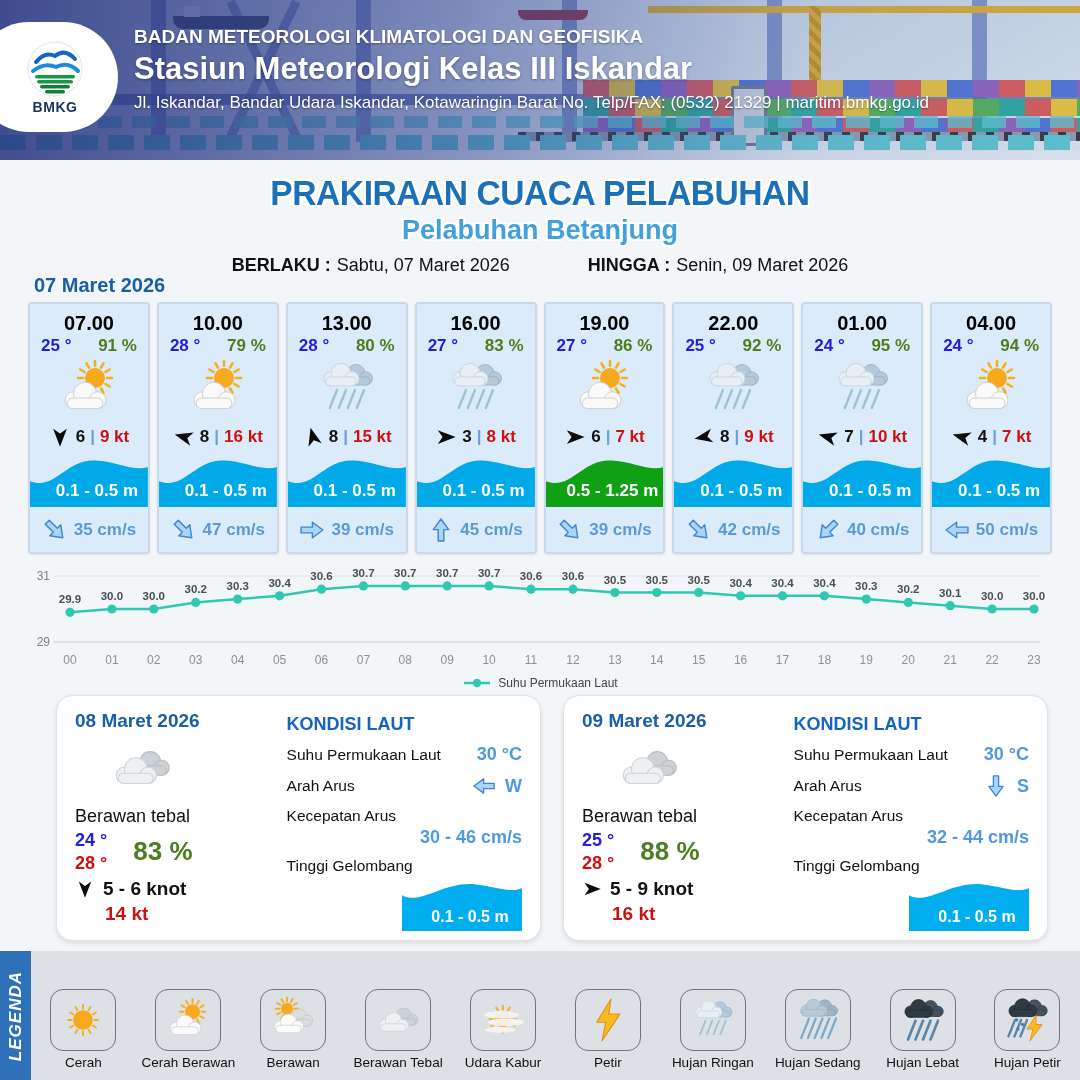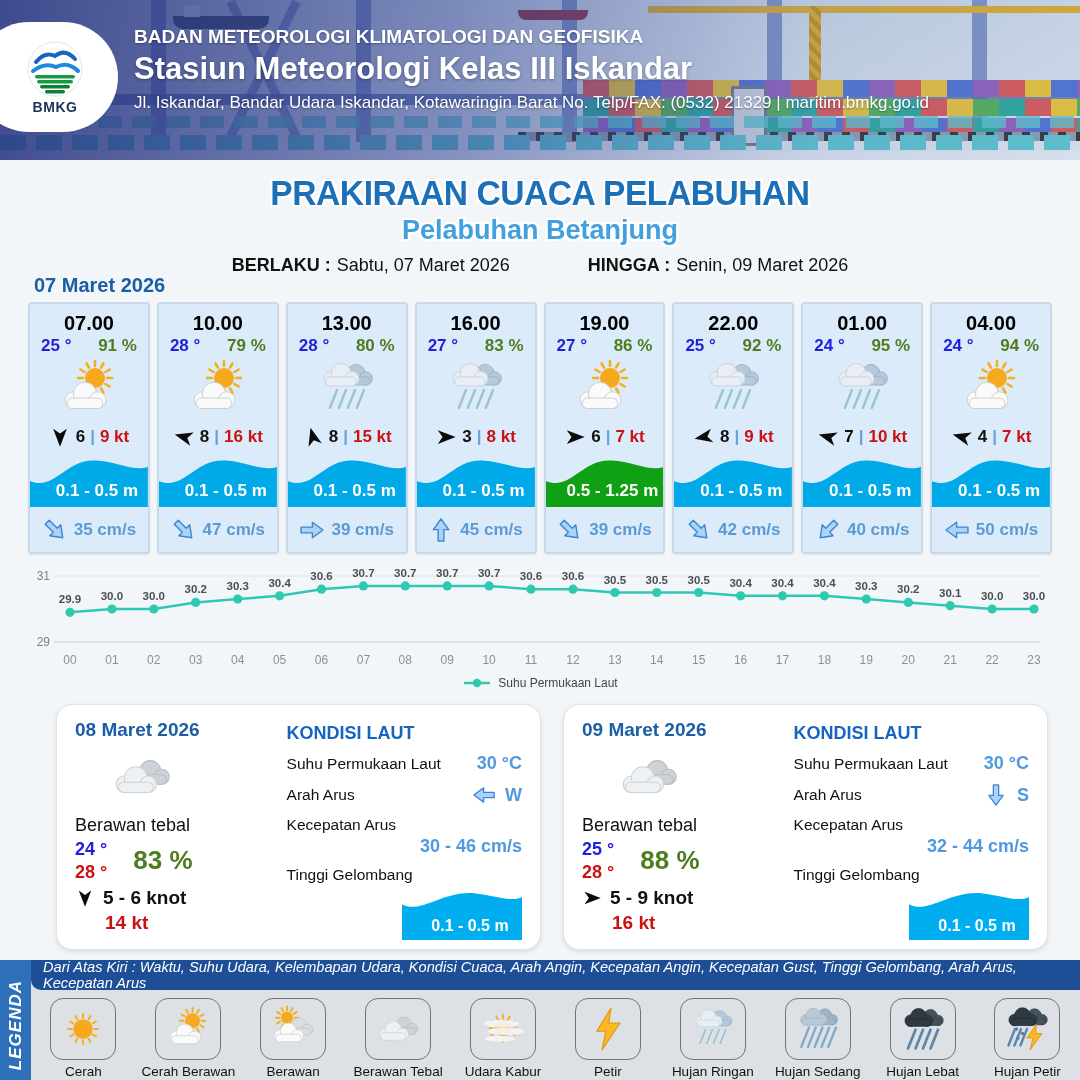--- a/index.html
+++ b/index.html
@@ -76,21 +76,21 @@
   .fwave{position:relative;height:56px;}
   .fwave svg{position:absolute;inset:0;width:100%;height:100%;}
   .wavetext{position:absolute;left:16px;right:0;bottom:6px;text-align:center;
       font-size:17px;font-weight:bold;color:#fff;}
   .fcur{height:46px;display:flex;align-items:center;justify-content:center;gap:6px;background:#dcebf9;}
   .cur-arrow{width:26px;height:26px;display:inline-block;}
   .cur-arrow svg{width:26px;height:26px;display:block;}
   .curtext{font-size:17px;font-weight:bold;color:#5a9bd5;}
 
   
-  .chartsec{margin:6px 28px 16px;height:128px;}
+  .chartsec{margin:6px 28px 7px;height:128px;}
   .chart-legend{display:flex;justify-content:center;align-items:center;gap:6px;height:18px;
       font-size:12px;color:#444;}
 
   
   .daycards{display:flex;gap:22px;margin:0 32px 0;height:246px;padding-left:24px;}
   .dcard{flex:1;background:#fff;border:1px solid #e2e2e2;border-radius:16px;
       box-shadow:0 2px 5px rgba(0,0,0,.1);display:flex;padding:14px 18px;box-sizing:border-box;}
   .dleft{width:46%;display:flex;flex-direction:column;}
   .ddate{font-size:19px;font-weight:bold;color:#1b5ea6;}
   .dicon{height:72px;display:flex;align-items:center;justify-content:flex-start;padding-left:28px;}
@@ -856,23 +856,20 @@
         </div>
       </div>
     </div>
   </div>
 </div>
 
 <div class="legend">
   <div class="lstrip">
     <span>LEGENDA</span>
   </div>
-  <div class="lnote">
-    <span>Dari Atas Kiri : Waktu, Suhu Udara, Kelembapan Udara, Kondisi Cuaca, Arah Angin, Kecepatan Angin, Kecepatan Gust, Tinggi Gelombang, Arah Arus, Kecepatan Arus</span>
-  </div>
   <div class="litems" id="legend-row">
   <div class="litem">
     <div class="libox">
           <svg viewBox="0 0 64 64" width="100%" height="100%">
             <line x1="47.0" y1="32.0" x2="52.0" y2="32.0" stroke="#f2b01e" stroke-width="2.6" stroke-linecap="round"></line>
             <line x1="45.0" y1="39.5" x2="49.3" y2="42.0" stroke="#f2b01e" stroke-width="2.6" stroke-linecap="round"></line>
             <line x1="39.5" y1="45.0" x2="42.0" y2="49.3" stroke="#f2b01e" stroke-width="2.6" stroke-linecap="round"></line>
             <line x1="32.0" y1="47.0" x2="32.0" y2="52.0" stroke="#f2b01e" stroke-width="2.6" stroke-linecap="round"></line>
             <line x1="24.5" y1="45.0" x2="22.0" y2="49.3" stroke="#f2b01e" stroke-width="2.6" stroke-linecap="round"></line>
             <line x1="19.0" y1="39.5" x2="14.7" y2="42.0" stroke="#f2b01e" stroke-width="2.6" stroke-linecap="round"></line>

